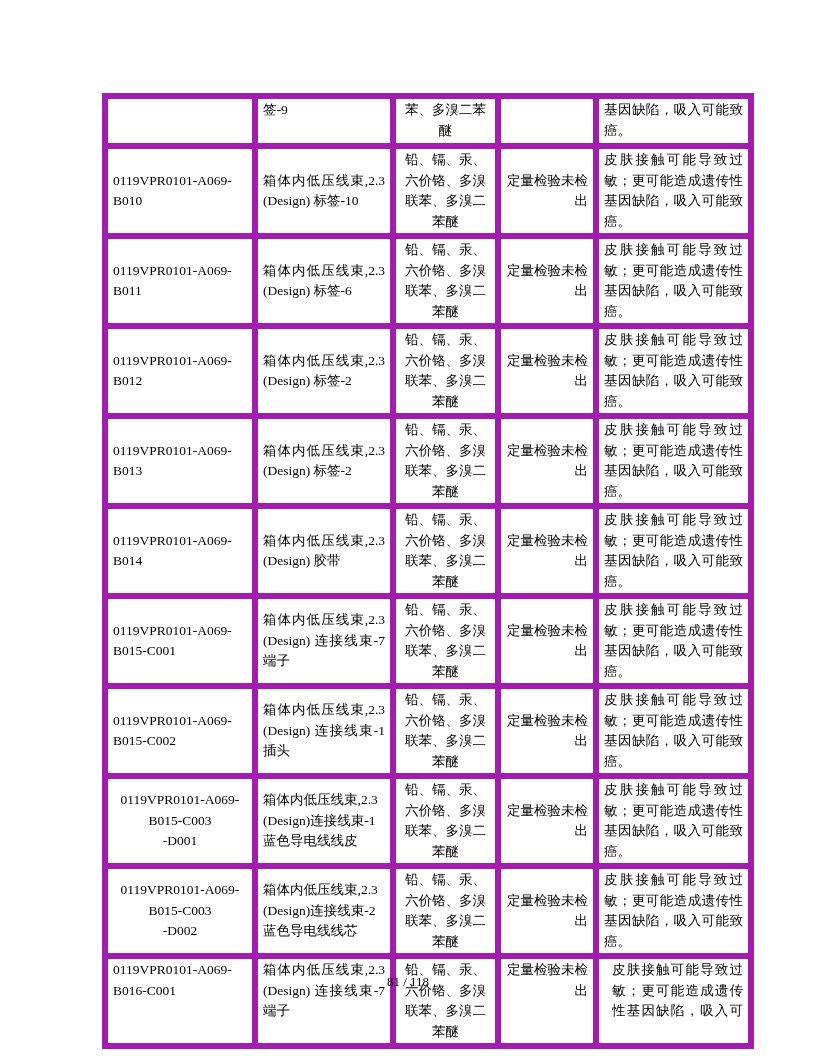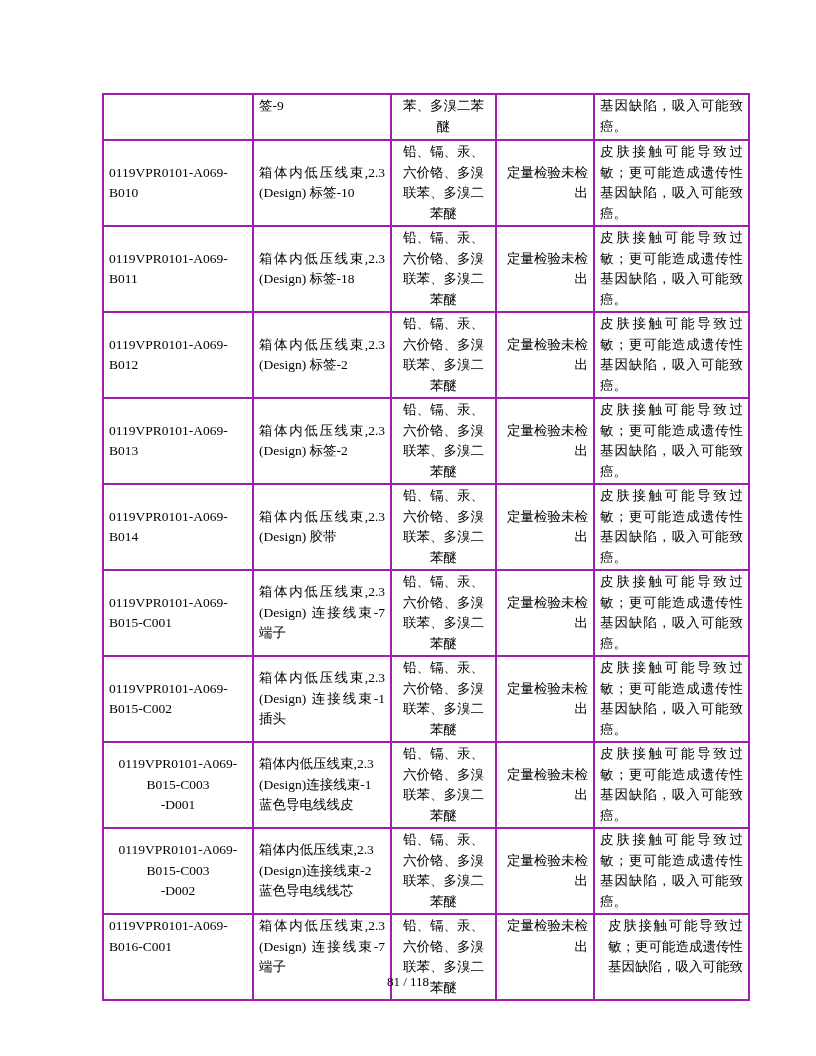--- a/index.html
+++ b/index.html
@@ -19,21 +19,21 @@
   }
   table.report {
     position: absolute;
     left: 102px;
     top: 93px;
     width: 646px;
     border-collapse: collapse;
     table-layout: fixed;
   }
   table.report td {
-    border: 2px solid #a21caf;
+    border: 6px solid #a21caf;
     padding: 1px 5px;
     vertical-align: middle;
     font-size: 13.5px;
     line-height: 20.5px;
     overflow: hidden;
   }
   tr.r-partial td { height: 42px; vertical-align: top; }
   tr.r-std td     { height: 82px; }
   tr.r-short td   { height: 62px; vertical-align: top; }
 
@@ -85,21 +85,21 @@
         <td class="c1">0119VPR0101-A069-
 B010</td>
         <td class="c2">箱体内低压线束,2.3 (Design) 标签-10</td>
         <td class="c3">铅、镉、汞、六价铬、多溴联苯、多溴二苯醚</td>
         <td class="c4">定量检验未检出</td>
         <td class="c5">皮肤接触可能导致过敏；更可能造成遗传性基因缺陷，吸入可能致癌。</td>
       </tr>
       <tr class="r-std">
         <td class="c1">0119VPR0101-A069-
 B011</td>
-        <td class="c2">箱体内低压线束,2.3 (Design) 标签-18</td>
+        <td class="c2">箱体内低压线束,2.3 (Design) 标签-6</td>
         <td class="c3">铅、镉、汞、六价铬、多溴联苯、多溴二苯醚</td>
         <td class="c4">定量检验未检出</td>
         <td class="c5">皮肤接触可能导致过敏；更可能造成遗传性基因缺陷，吸入可能致癌。</td>
       </tr>
       <tr class="r-std">
         <td class="c1">0119VPR0101-A069-
 B012</td>
         <td class="c2">箱体内低压线束,2.3 (Design) 标签-2</td>
         <td class="c3">铅、镉、汞、六价铬、多溴联苯、多溴二苯醚</td>
         <td class="c4">定量检验未检出</td>

